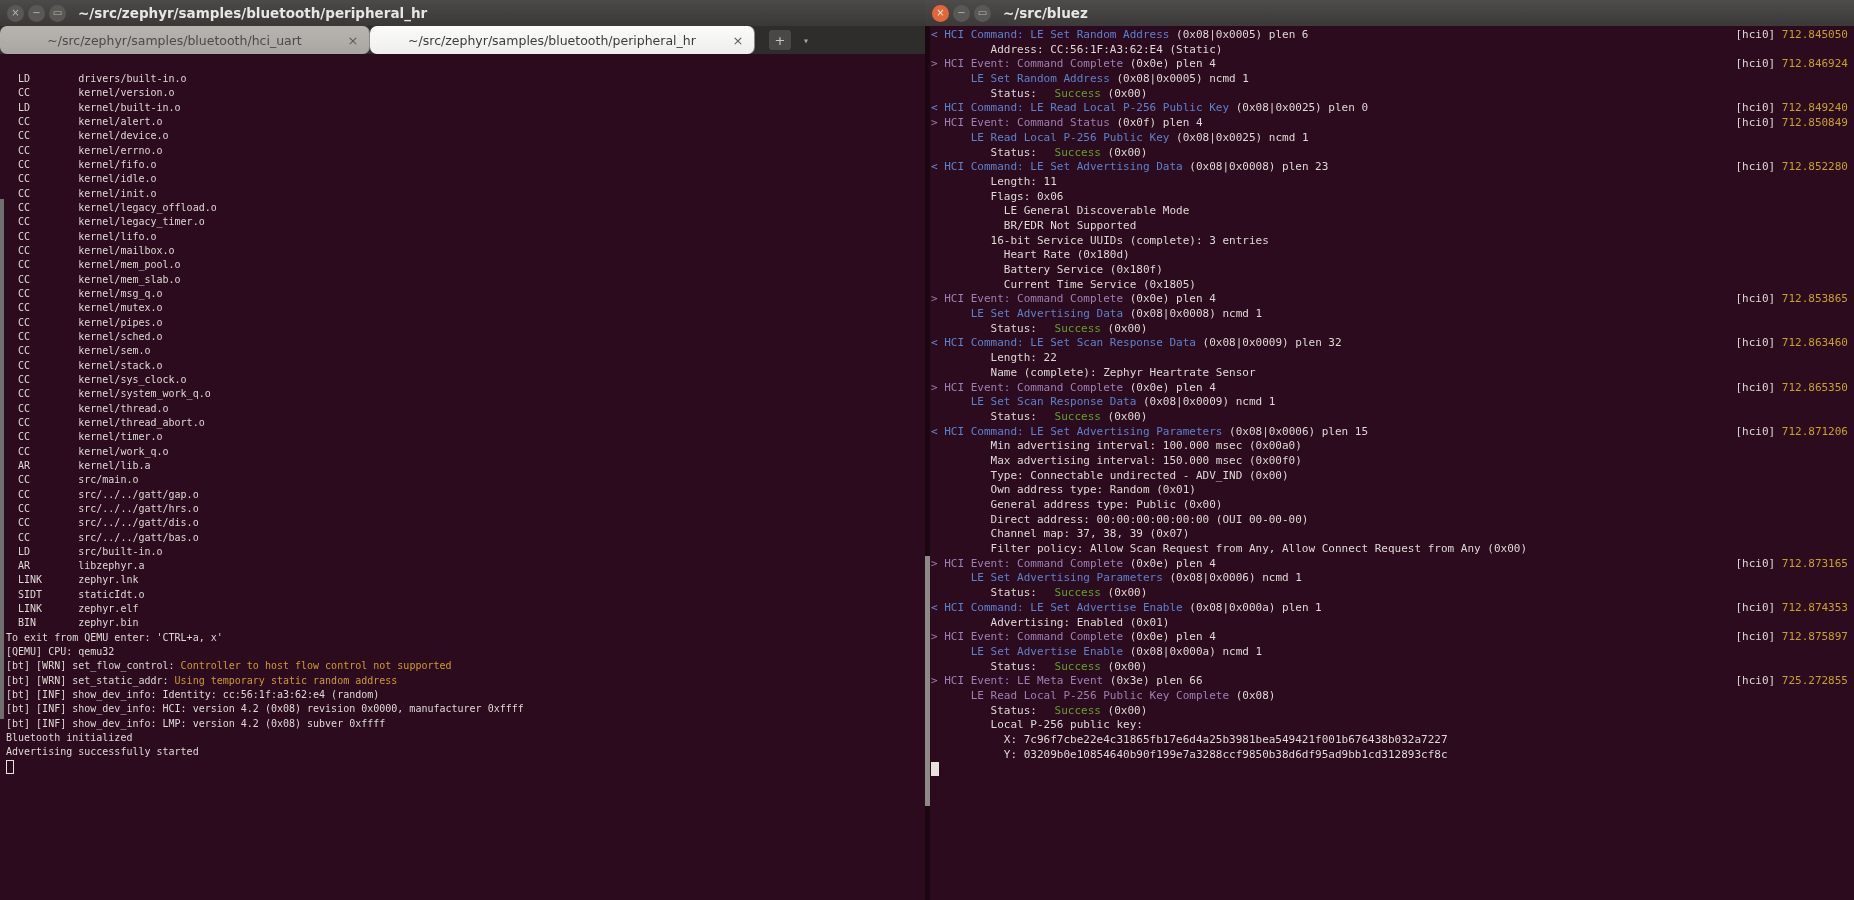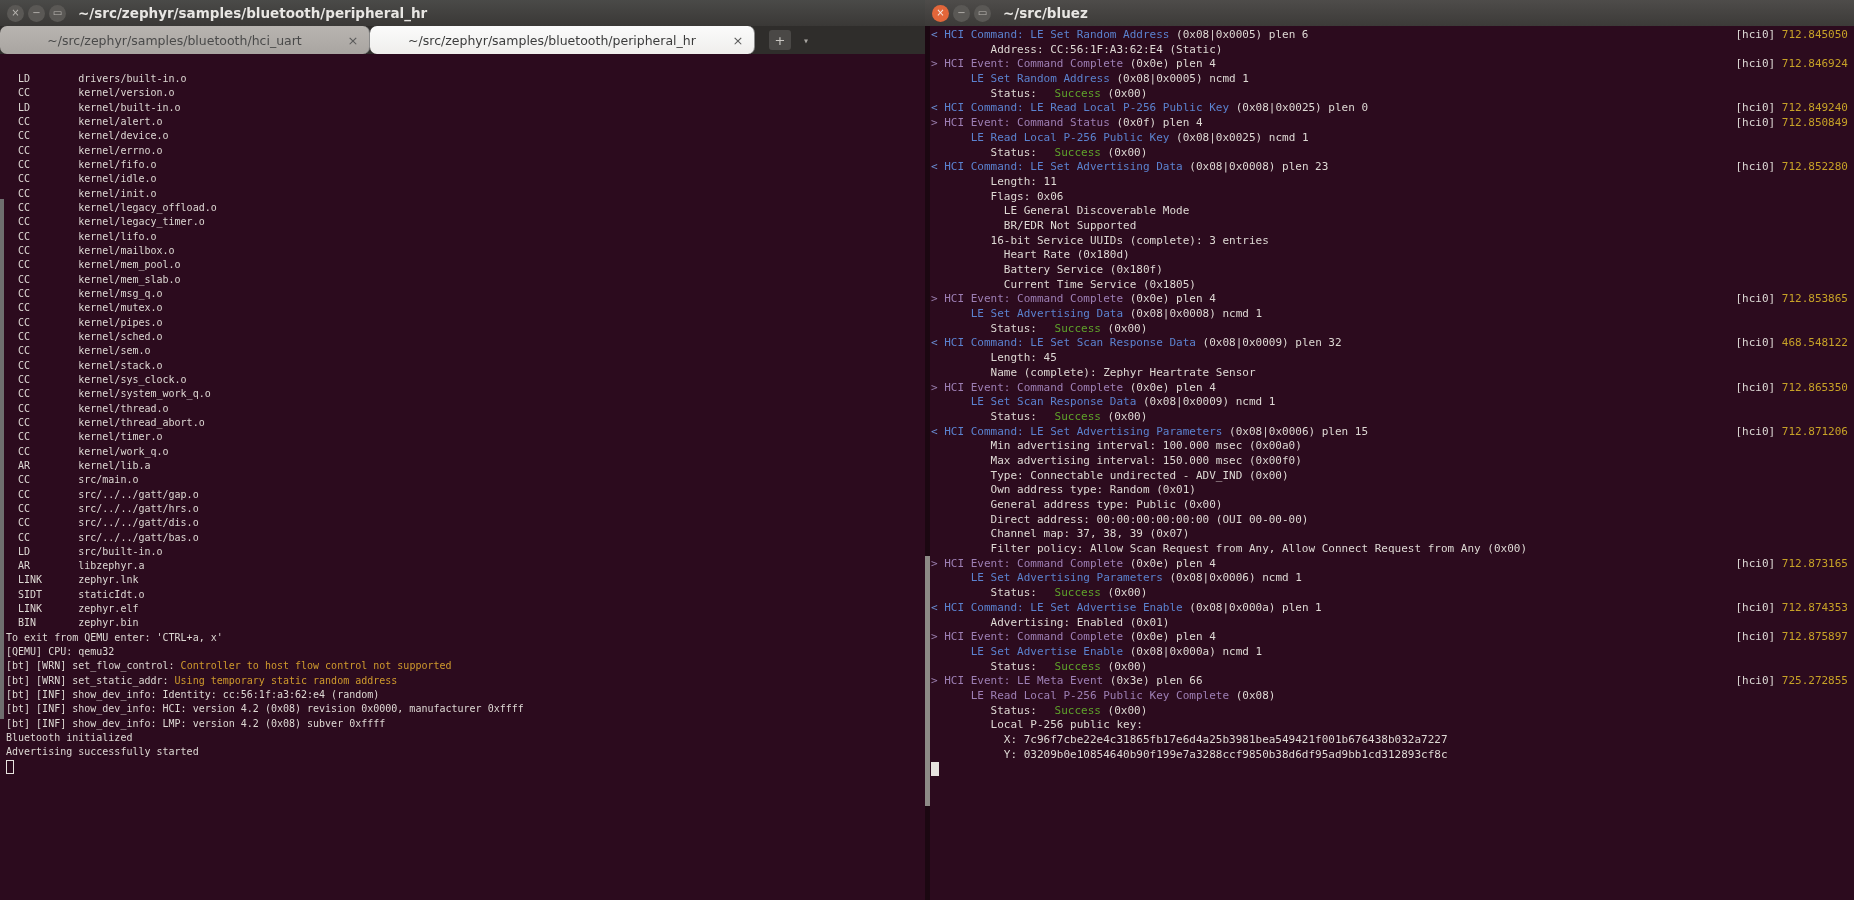--- a/index.html
+++ b/index.html
@@ -303,22 +303,22 @@
           <div class="logline"><span class="c-plain">         Flags: 0x06</span></div>
           <div class="logline"><span class="c-plain">           LE General Discoverable Mode</span></div>
           <div class="logline"><span class="c-plain">           BR/EDR Not Supported</span></div>
           <div class="logline"><span class="c-plain">         16-bit Service UUIDs (complete): 3 entries</span></div>
           <div class="logline"><span class="c-plain">           Heart Rate (0x180d)</span></div>
           <div class="logline"><span class="c-plain">           Battery Service (0x180f)</span></div>
           <div class="logline"><span class="c-plain">           Current Time Service (0x1805)</span></div>
           <div class="logline"><span class="c-dir-out">&gt; </span><span class="c-evt">HCI Event: </span><span class="c-evt">Command Complete</span><span class="c-plain"> (0x0e) plen 4</span><span class="ts"><span class="c-hci">[hci0] </span><span class="c-time">712.853865</span></span></div>
           <div class="logline"><span class="c-plain">      </span><span class="c-cmd">LE Set Advertising Data</span><span class="c-plain"> (0x08|0x0008) ncmd 1</span></div>
           <div class="logline"><span class="c-plain">         </span><span class="c-plain">Status: </span><span class="c-ok">Success</span><span class="c-plain"> (0x00)</span></div>
-          <div class="logline"><span class="c-dir-in">&lt; </span><span class="c-cmd">HCI Command: </span><span class="c-cmd">LE Set Scan Response Data</span><span class="c-plain"> (0x08|0x0009) plen 32</span><span class="ts"><span class="c-hci">[hci0] </span><span class="c-time">468.548122</span></span></div>
-          <div class="logline"><span class="c-plain">         Length: 45</span></div>
+          <div class="logline"><span class="c-dir-in">&lt; </span><span class="c-cmd">HCI Command: </span><span class="c-cmd">LE Set Scan Response Data</span><span class="c-plain"> (0x08|0x0009) plen 32</span><span class="ts"><span class="c-hci">[hci0] </span><span class="c-time">712.863460</span></span></div>
+          <div class="logline"><span class="c-plain">         Length: 22</span></div>
           <div class="logline"><span class="c-plain">         Name (complete): Zephyr Heartrate Sensor</span></div>
           <div class="logline"><span class="c-dir-out">&gt; </span><span class="c-evt">HCI Event: </span><span class="c-evt">Command Complete</span><span class="c-plain"> (0x0e) plen 4</span><span class="ts"><span class="c-hci">[hci0] </span><span class="c-time">712.865350</span></span></div>
           <div class="logline"><span class="c-plain">      </span><span class="c-cmd">LE Set Scan Response Data</span><span class="c-plain"> (0x08|0x0009) ncmd 1</span></div>
           <div class="logline"><span class="c-plain">         </span><span class="c-plain">Status: </span><span class="c-ok">Success</span><span class="c-plain"> (0x00)</span></div>
           <div class="logline"><span class="c-dir-in">&lt; </span><span class="c-cmd">HCI Command: </span><span class="c-cmd">LE Set Advertising Parameters</span><span class="c-plain"> (0x08|0x0006) plen 15</span><span class="ts"><span class="c-hci">[hci0] </span><span class="c-time">712.871206</span></span></div>
           <div class="logline"><span class="c-plain">         Min advertising interval: 100.000 msec (0x00a0)</span></div>
           <div class="logline"><span class="c-plain">         Max advertising interval: 150.000 msec (0x00f0)</span></div>
           <div class="logline"><span class="c-plain">         Type: Connectable undirected - ADV_IND (0x00)</span></div>
           <div class="logline"><span class="c-plain">         Own address type: Random (0x01)</span></div>
           <div class="logline"><span class="c-plain">         General address type: Public (0x00)</span></div>

